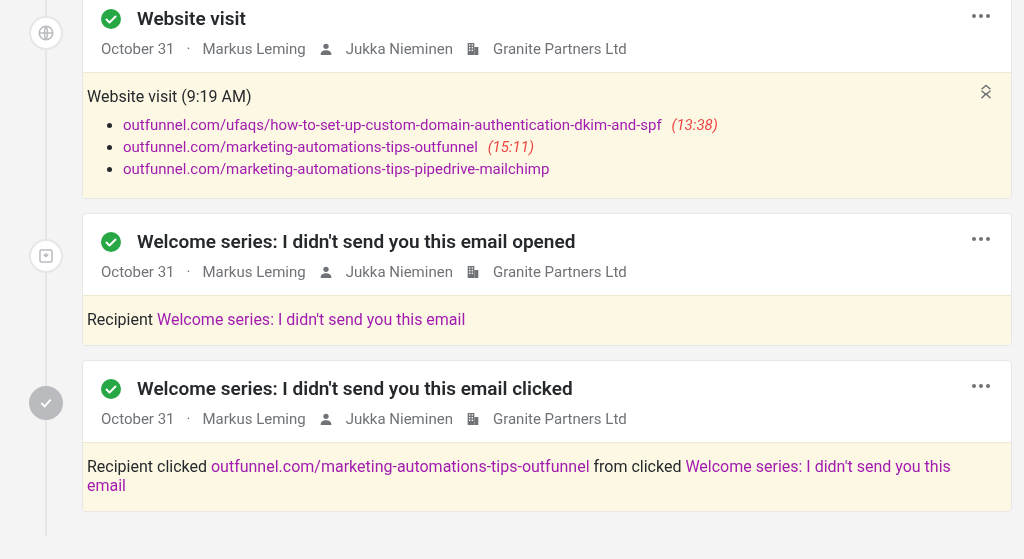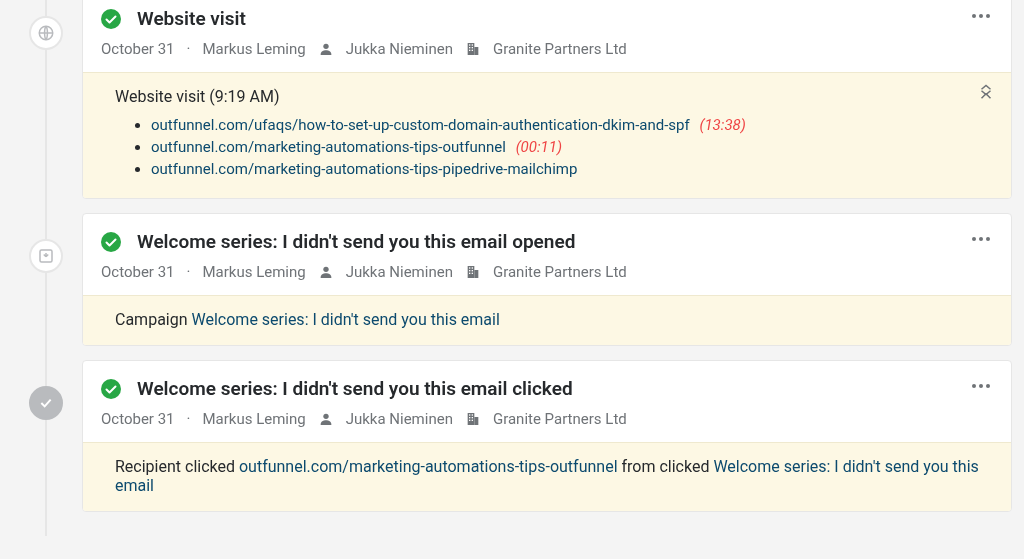--- a/index.html
+++ b/index.html
@@ -88,21 +88,21 @@
     right: 16px;
     top: 18px;
     color: #6f7377;
     cursor: pointer;
     padding: 4px;
   }
   .dots svg { display:block; }
   .detail {
     background: #fdf8e4;
     border-top: 1px solid #efe9cf;
-    padding: 14px 18px 16px 32px;
+    padding: 14px 18px 16px 4px;
     position: relative;
   }
   .detail-head {
     color: #26292c;
     font-size: 16px;
     margin-bottom: 10px;
   }
   .collapse {
     position: absolute;
     right: 16px;
@@ -113,21 +113,21 @@
   .collapse svg { display:block; }
   ul.links {
     margin: 0 0 0 18px;
     padding: 0 0 0 18px;
   }
   ul.links li {
     margin: 4px 0;
     color: #26292c;
   }
   a.link, span.linkish {
-    color: #0c4a6e;
+    color: #a21caf;
     text-decoration: none;
   }
   .dur {
     font-style: italic;
     color: #ef4444;
     margin-left: 6px;
   }
   .bodyline {
     color: #26292c;
     font-size: 16px;
@@ -204,21 +204,21 @@
               <path d="M6 10l6 5 6-5" transform="translate(0 3)"></path>
             </svg>
         </div>
         <ul class="links">
           <li>
             <a class="link">outfunnel.com/ufaqs/how-to-set-up-custom-domain-authentication-dkim-and-spf</a>
             <span class="dur">(13:38)</span>
           </li>
           <li>
             <a class="link">outfunnel.com/marketing-automations-tips-outfunnel</a>
-            <span class="dur">(00:11)</span>
+            <span class="dur">(15:11)</span>
           </li>
           <li>
             <a class="link">outfunnel.com/marketing-automations-tips-pipedrive-mailchimp</a>
             <span class="dur"></span>
           </li>
         </ul>
       </div>
     </div>
   </div>
 
@@ -268,21 +268,21 @@
         <div class="dots">
           <svg width="20" height="6" viewBox="0 0 20 6" fill="#6f7377">
               <circle cx="3" cy="3" r="2"></circle>
               <circle cx="10" cy="3" r="2"></circle>
               <circle cx="17" cy="3" r="2"></circle>
             </svg>
         </div>
       </div>
       <div class="detail">
         <span class="bodyline">
-          <span>Campaign </span><a class="link">Welcome series: I didn't send you this email</a>
+          <span>Recipient </span><a class="link">Welcome series: I didn't send you this email</a>
         </span>
       </div>
     </div>
   </div>
 
   <div class="entry">
     <div class="badge gray">
       <svg width="16" height="16" viewBox="0 0 24 24" fill="none" stroke="#fff" stroke-width="3">
         <path d="M5 12l5 5 9-10"></path>
       </svg>

